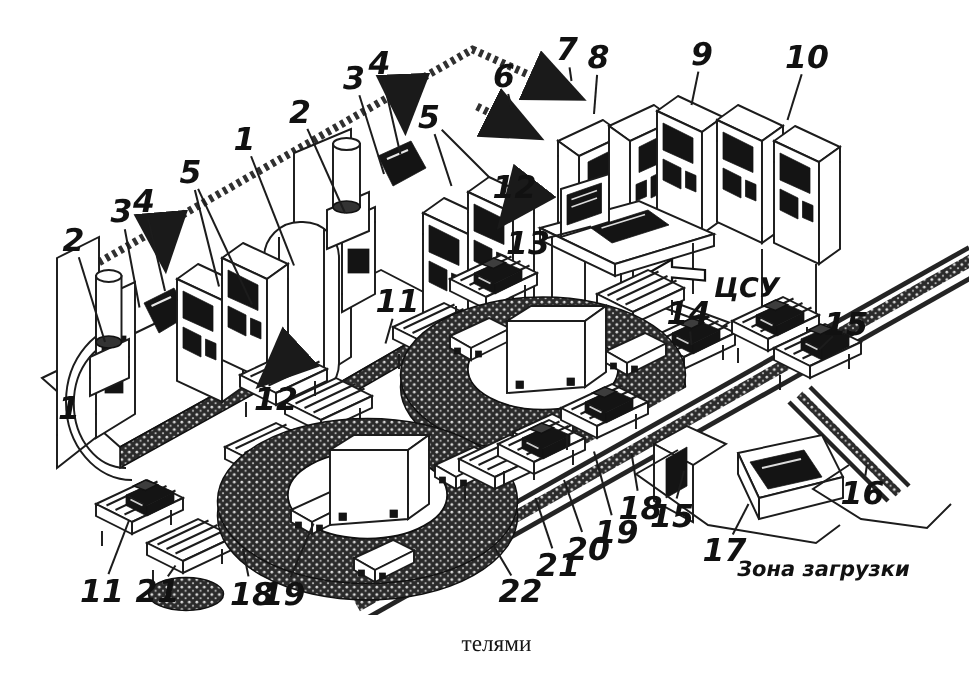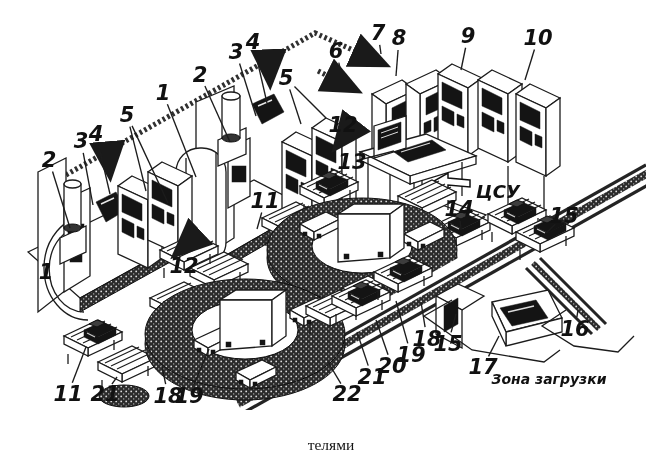--- a/index.html
+++ b/index.html
@@ -11,21 +11,21 @@
   .lnf{stroke:#1c1c1c;stroke-width:1.3;fill:none;}
   .dk{fill:#141414;stroke:#141414;stroke-width:.5;}
   .leader{stroke:#1c1c1c;stroke-width:1.35;fill:none;}
   .callout{font:italic bold 21px "DejaVu Sans",sans-serif;fill:#111;text-anchor:middle;}
   .biglabel{font:italic bold 18px "DejaVu Sans",sans-serif;fill:#111;}
   .zonelabel{font:italic bold 14px "DejaVu Sans",sans-serif;fill:#111;text-anchor:middle;}
   .hatch{stroke:#303030;stroke-width:5.2;stroke-dasharray:2.6 2.7;fill:none;}
   .caption{position:absolute;left:42px;width:578px;color:#141414;
            font-family:"Liberation Serif",serif;font-size:15.5px;font-weight:500;line-height:18px;}
   .cap1{top:417px;text-align:justify;text-align-last:justify;}
-  .cap2{top:436px;text-align:center;}
+  .cap2{top:421px;text-align:center;}
 </style>
 </head>
 <body>
 
 <div class="stage">
 <svg width="646" height="410" viewBox="0 0 646 410">
   <defs>
     <pattern id="spk" width="5" height="5" patternUnits="userSpaceOnUse">
       <rect width="5" height="5" fill="#2b2b2b"></rect>
       <circle cx="1.2" cy="1.4" r="0.9" fill="#dedede"></circle>

